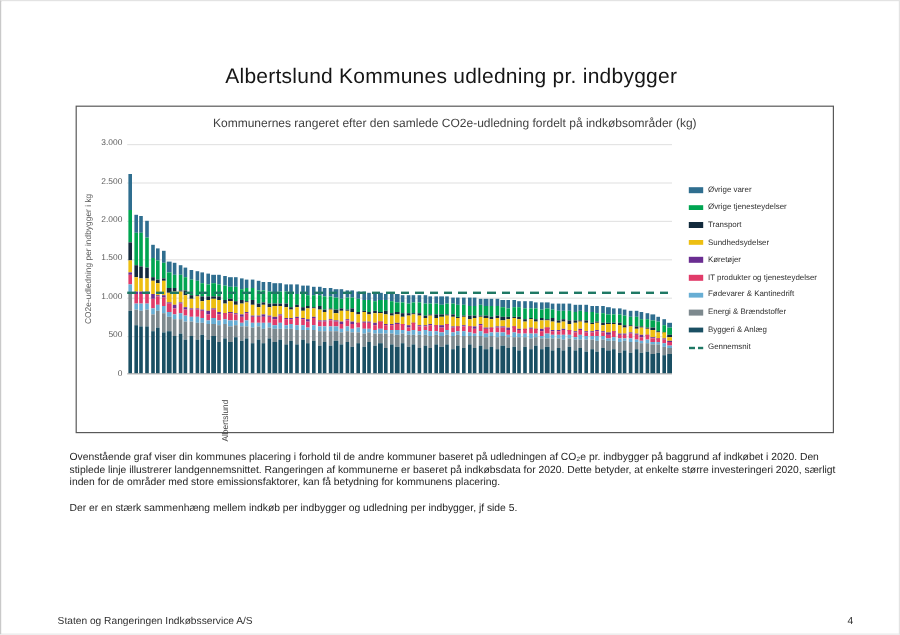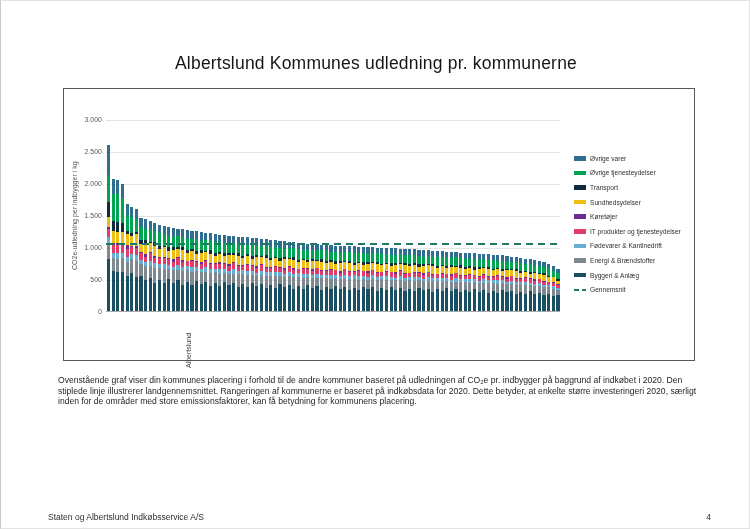--- a/index.html
+++ b/index.html
@@ -37,23 +37,24 @@
   .forklaring p.second{margin-top:11px;}
   .footer-left{position:absolute;left:47px;top:511px;font-size:8.5px;color:#2e2e2e;}
   .footer-page{position:absolute;left:690px;top:511px;width:20px;text-align:right;
        font-size:8.5px;color:#2e2e2e;}
 </style>
 </head>
 <body>
 
 <div class="page">
 
-  <div class="page-title">Albertslund Kommunes udledning pr. kommunerne</div>
+  <div class="page-title">Albertslund Kommunes udledning pr. indbygger</div>
 
   <div class="chart-frame">
+    <div class="chart-title">Kommunernes rangeret efter den samlede CO2e-udledning fordelt på indkøbsområder (kg)</div>
     <div class="y-axis-label">CO2e-udledning per indbygger i kg</div>
     <div class="plot" id="plot">
         <div class="baseline"></div>
         <div class="ytick" style="top: 187.5px;">0</div>
         <div class="gridline" style="top: 160px;"></div>
         <div class="ytick" style="top: 155.5px;">500</div>
         <div class="gridline" style="top: 128px;"></div>
         <div class="ytick" style="top: 123.5px;">1.000</div>
         <div class="gridline" style="top: 96px;"></div>
         <div class="ytick" style="top: 91.5px;">1.500</div>
@@ -1183,17 +1184,18 @@
         </div>
         <div class="legend-item">
           <div class="legend-swatch dash" style="background: repeating-linear-gradient(90deg, rgb(31, 120, 100) 0px, rgb(31, 120, 100) 5px, transparent 5px, transparent 8px);"></div>
           <div class="legend-label">Gennemsnit</div>
         </div>
       </div>
   </div>
 
   <div class="forklaring">
     <p>Ovenstående graf viser din kommunes placering i forhold til de andre kommuner baseret på udledningen af CO₂e pr. indbygger på baggrund af indkøbet i 2020. Den stiplede linje illustrerer landgennemsnittet. Rangeringen af kommunerne er baseret på indkøbsdata for 2020. Dette betyder, at enkelte større investeringeri 2020, særligt inden for de områder med store emissionsfaktorer, kan få betydning for kommunens placering.</p>
+    <p class="second">Der er en stærk sammenhæng mellem indkøb per indbygger og udledning per indbygger, jf side 5.</p>
   </div>
 
-  <div class="footer-left">Staten og Albertslund Indkøbsservice A/S</div>
+  <div class="footer-left">Staten og Rangeringen Indkøbsservice A/S</div>
   <div class="footer-page">4</div>
 </div>
 
 </body></html>

